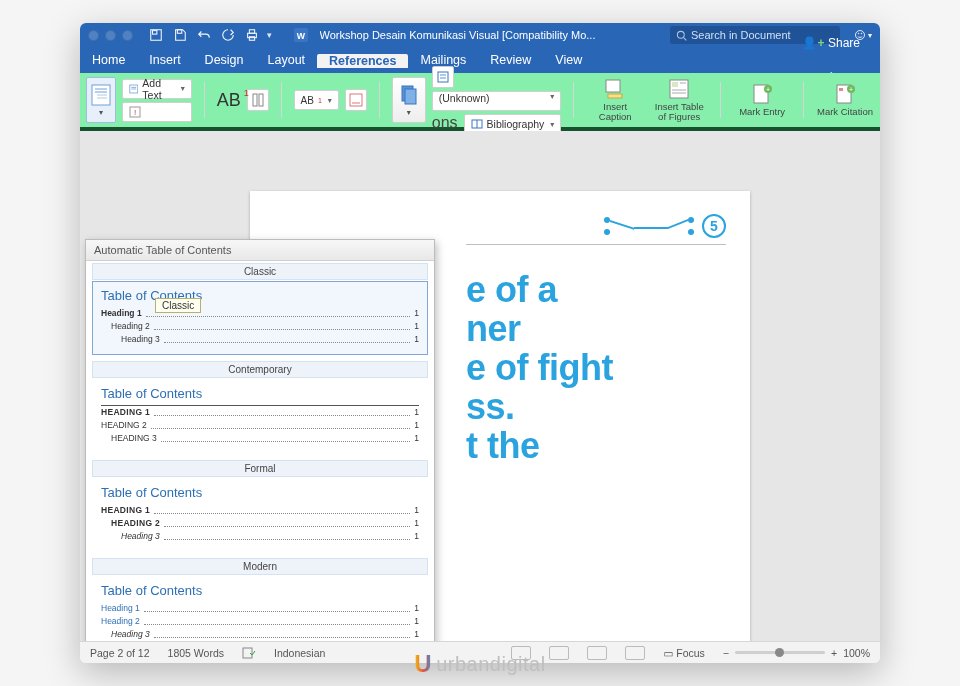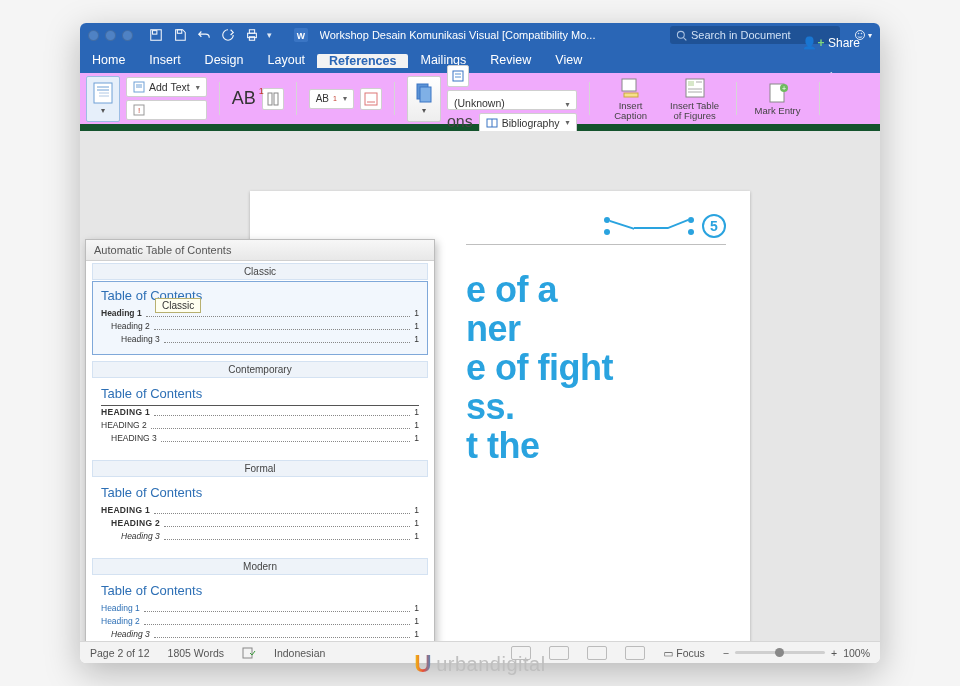--- a/index.html
+++ b/index.html
@@ -18,33 +18,33 @@
 .tb-smile{margin-left:8px;}
 
 
 .tabs { height:26px; background:#2a66b6; display:flex; align-items:center; font-size:12.5px;}
 .tab { color:#fff; padding:0 12px; display:flex; align-items:center; cursor:default;}
 .tab.active { background:#f3f3f3; color:#2a66b6; font-weight:600; border-radius:2px 2px 0 0; margin-top:2px;}
 .tabs-right{margin-left:auto; display:flex; align-items:center; color:#fff; padding-right:20px; gap:20px; font-size:12px;flex-direction:column;}
 .tabs-right .plus{font-weight:700}
 
 
-.ribbon { height:58px; background:#f0abfc; border-bottom:7px solid #14532d; display:flex; align-items:stretch; padding:3px 6px; gap:10px; font-size:11px; color:#444;}
+.ribbon { height:58px; background:#86efac; border-bottom:4px solid #14532d; display:flex; align-items:stretch; padding:3px 6px; gap:10px; font-size:11px; color:#444;}
 .rgroup{display:flex; align-items:center; gap:6px;}
 .bigbtn{width:34px;height:46px;border:1px solid #cfcfcf;border-radius:2px;background:linear-gradient(#fff,#eee);display:flex;flex-direction:column;align-items:center;justify-content:center;}
 .bigbtn.caret::after{content:"▾";font-size:8px;color:#555;margin-top:2px;}
 .smbtn{height:20px;border:1px solid #cfcfcf;border-radius:2px;background:#fff;padding:0 6px;display:flex;align-items:center;gap:4px;font-size:10.5px;color:#333;}
 .smbtn.caret::after{content:"▾";font-size:8px;color:#666;margin-left:2px;}
 .ab1{font-size:18px;color:#333;position:relative;font-weight:400;}
 .ab1 sup{font-size:9px;color:#c0392b;position:absolute;top:-2px;right:-8px;}
 .sq{width:22px;height:22px;border:1px solid #cfcfcf;border-radius:2px;background:#fff;display:flex;align-items:center;justify-content:center;}
 .vcol{display:flex;flex-direction:column;align-items:center;justify-content:center;gap:2px;width:58px;}
 .vcol span{font-size:9.5px;line-height:10px;color:#444;text-align:center}
 .ribbon .sep{width:1px;background:#d6d6d6;margin:6px 2px;}
-.field{height:20px;border:1px solid #cfcfcf;border-radius:2px;background:#fff;padding:0 6px;display:flex;align-items:flex-end;font-size:10.5px;color:#333;min-width:90px;justify-content:space-between;}
+.field{height:20px;border:1px solid #cfcfcf;border-radius:2px;background:#fff;padding:0 6px;display:flex;align-items:flex-start;font-size:10.5px;color:#333;min-width:90px;justify-content:space-between;}
 .field::after{content:"▾";font-size:8px;color:#666;margin-left:4px;}
 
 
 .docarea{flex:1; background:#e6e6e6; position:relative; overflow:hidden;}
 .page{position:absolute; left:170px; top:60px; width:500px; height:520px; background:#fff; box-shadow:0 1px 3px rgba(0,0,0,.25);}
 .page-inner{position:absolute; right:24px; top:20px; width:260px;}
 .hdr-row{display:flex;align-items:center;border-bottom:1px solid #bfbfbf;padding:3px 0 6px;gap:8px;justify-content:flex-end;}
 .hdr-graphic{width:90px;height:20px;position:relative;}
 .hdr-graphic::before,.hdr-graphic::after{content:"";position:absolute;width:6px;height:6px;border-radius:50%;background:#2aa3df;}
 .hdr-graphic::before{left:0;top:1px;box-shadow:0 12px 0 #2aa3df;}
@@ -276,20 +276,31 @@
       <div class="vcol">
         <svg width="22" height="22" viewBox="0 0 22 22">
             <rect x="3" y="2" width="14" height="18" fill="#fff" stroke="#888"></rect>
             <circle cx="17" cy="6" r="4" fill="#6fba5f"></circle>
             <text x="17" y="9" font-size="7" text-anchor="middle" fill="#fff">+</text>
           </svg>
         <span>Mark Entry</span>
       </div>
     </div>
     <div class="sep"></div>
+    <div class="rgroup">
+      <div class="vcol">
+        <svg width="22" height="22" viewBox="0 0 22 22">
+            <rect x="3" y="2" width="14" height="18" fill="#fff" stroke="#888"></rect>
+            <rect x="5" y="5" width="4" height="3" fill="#e08a8a"></rect>
+            <circle cx="17" cy="6" r="4" fill="#6fba5f"></circle>
+            <text x="17" y="9" font-size="7" text-anchor="middle" fill="#fff">+</text>
+          </svg>
+        <span>Mark Citation</span>
+      </div>
+    </div>
   </div>
 
   <div class="docarea">
     <div class="page">
       <div class="page-inner">
         <div class="hdr-row">
           <div class="hdr-graphic">
             <div class="hdr-line l1"></div>
               <div class="hdr-line l2"></div>
               <div class="hdr-line l3"></div>

